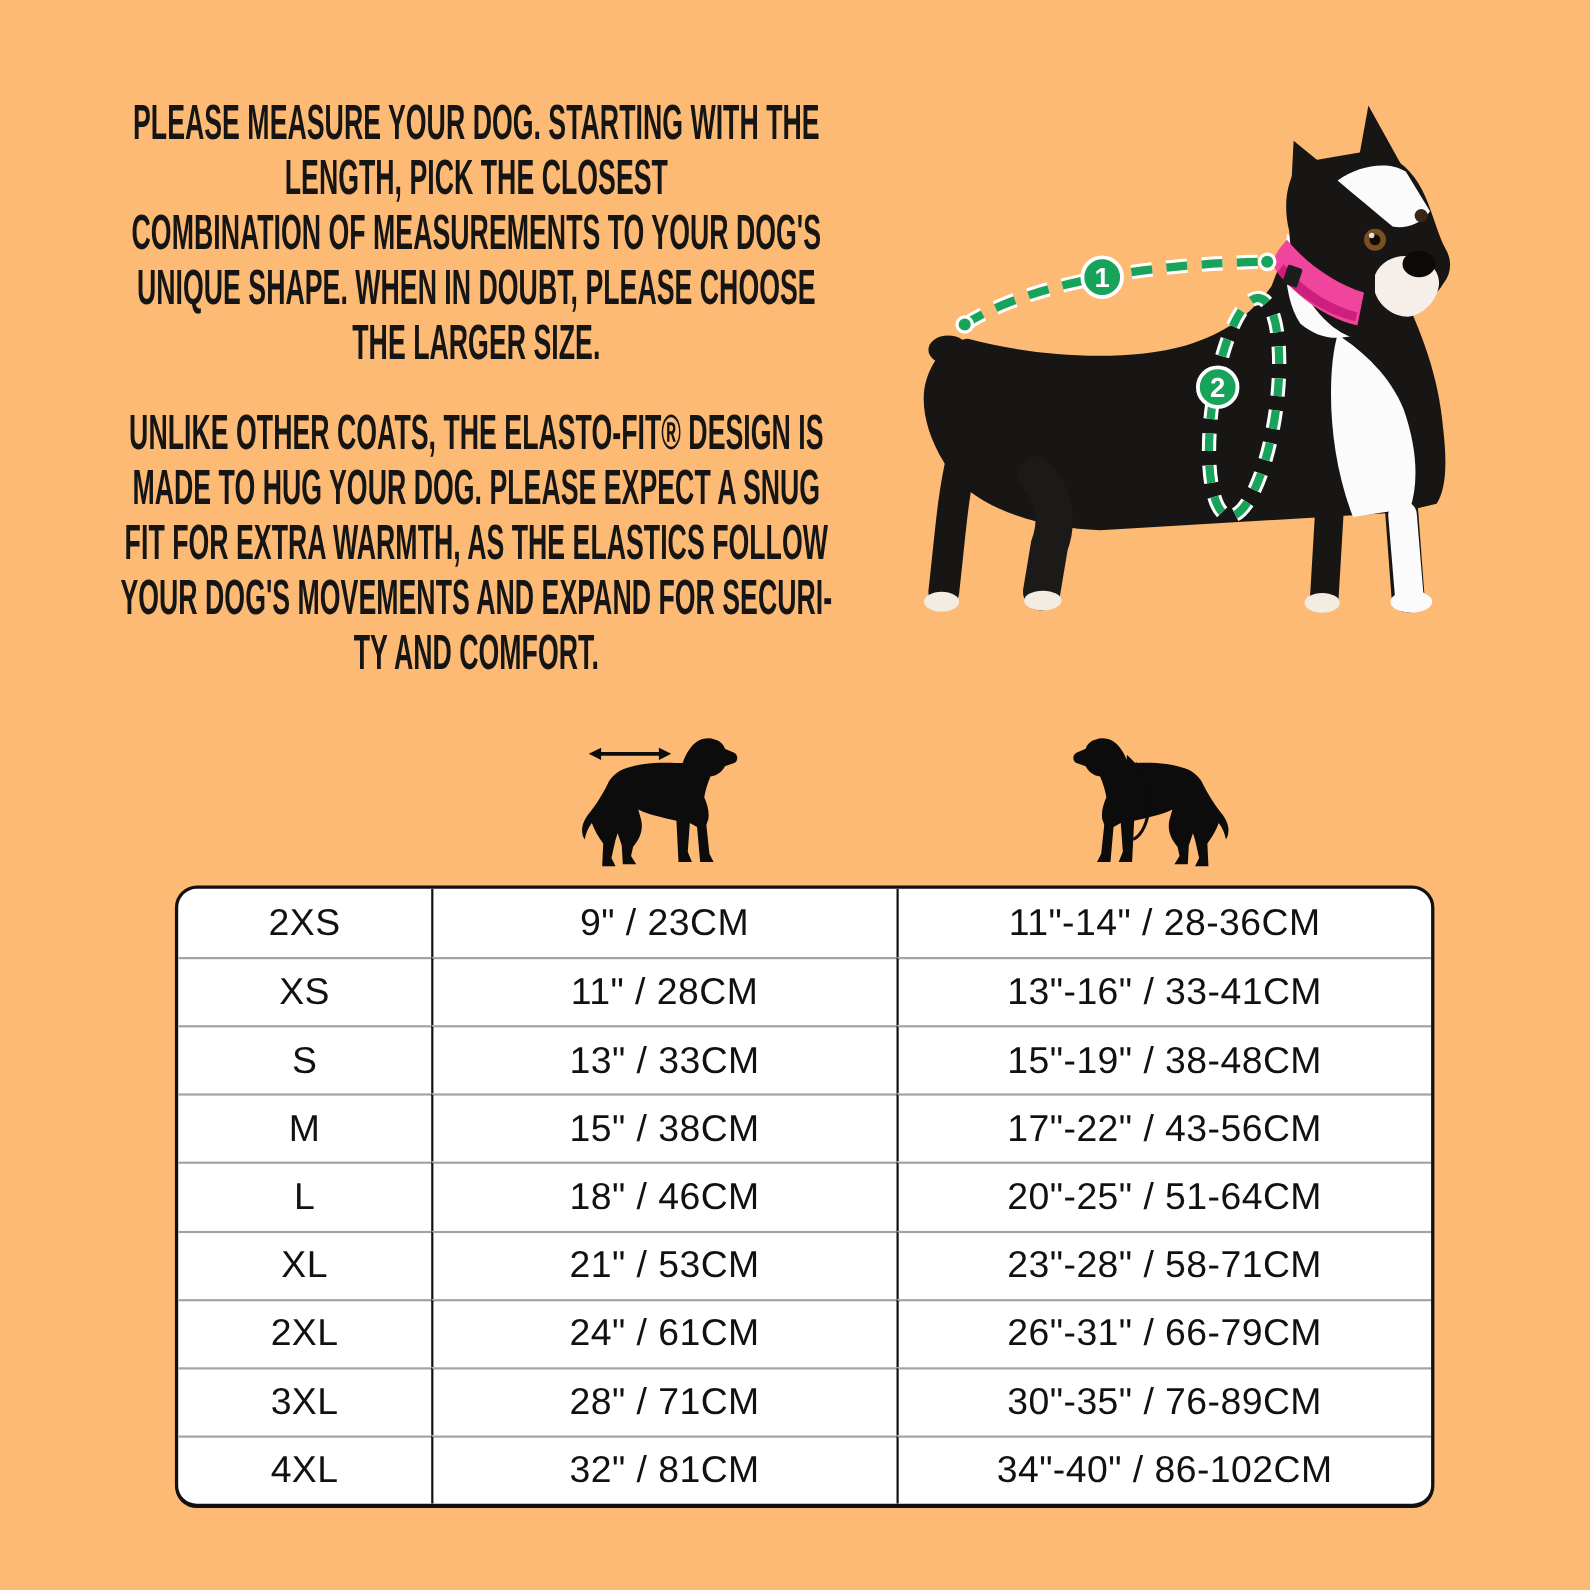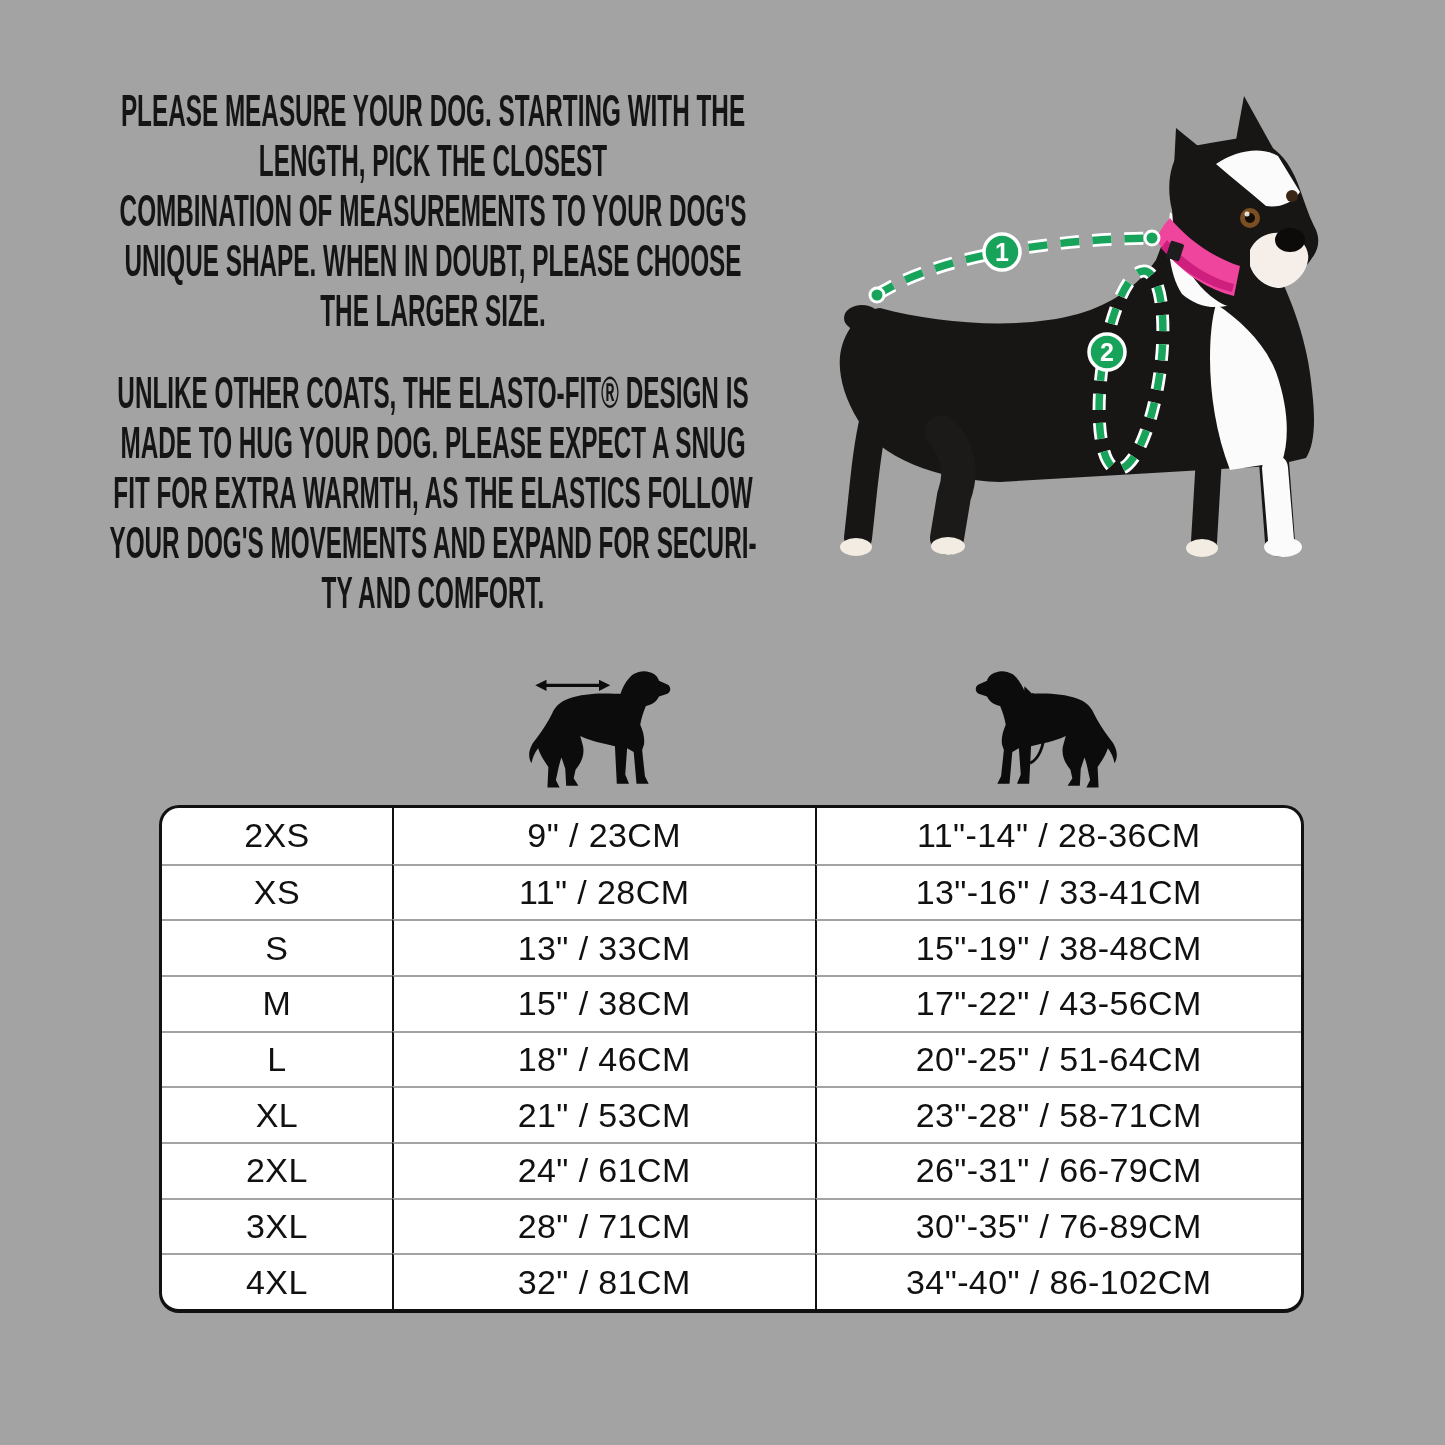--- a/index.html
+++ b/index.html
@@ -1,37 +1,37 @@
 <!DOCTYPE html>
 <html><head>
 <meta charset="utf-8">
 <style>
   html,body{margin:0;padding:0;background:#fff;}
   #canvas{
-    position:relative;width:1445px;height:1445px;background:#a3a3a3;
+    position:relative;width:1445px;height:1445px;background:#fdba74;
     overflow:hidden;font-family:"Liberation Sans",sans-serif;
   }
   
   .para{
     position:absolute;left:-187px;width:1240px;
     transform:scaleX(0.54);transform-origin:center top;
     font-weight:bold;font-size:45px;line-height:50px;
     color:#151515;text-align:center;letter-spacing:0px;white-space:nowrap;
   }
   #para1{top:86px;}
   #para2{top:368px;}
   
   #dog-photo{position:absolute;left:820px;top:90px;width:560px;height:480px;}
   
   .sil{position:absolute;width:150px;height:134px;}
   #sil-length{left:524px;top:668px;}
   #sil-girth{left:972px;top:668px;}
   
   #size-table{
-    position:absolute;left:159px;top:805px;width:1145px;height:508px;
+    position:absolute;left:159px;top:805px;width:1145px;height:566px;
     box-sizing:border-box;border:3px solid #111;border-bottom-width:4px;border-radius:20px;
     display:grid;grid-template-columns:231fr 425fr 489fr;grid-template-rows:repeat(9,1fr);
     overflow:hidden;background:#fff;
   }
   .trow{display:contents;}
   .cell{
     display:flex;align-items:center;justify-content:center;
     font-size:34px;color:#111;letter-spacing:0.4px;
     border-top:2px solid #a3a3a3;border-left:2px solid #111;
   }

